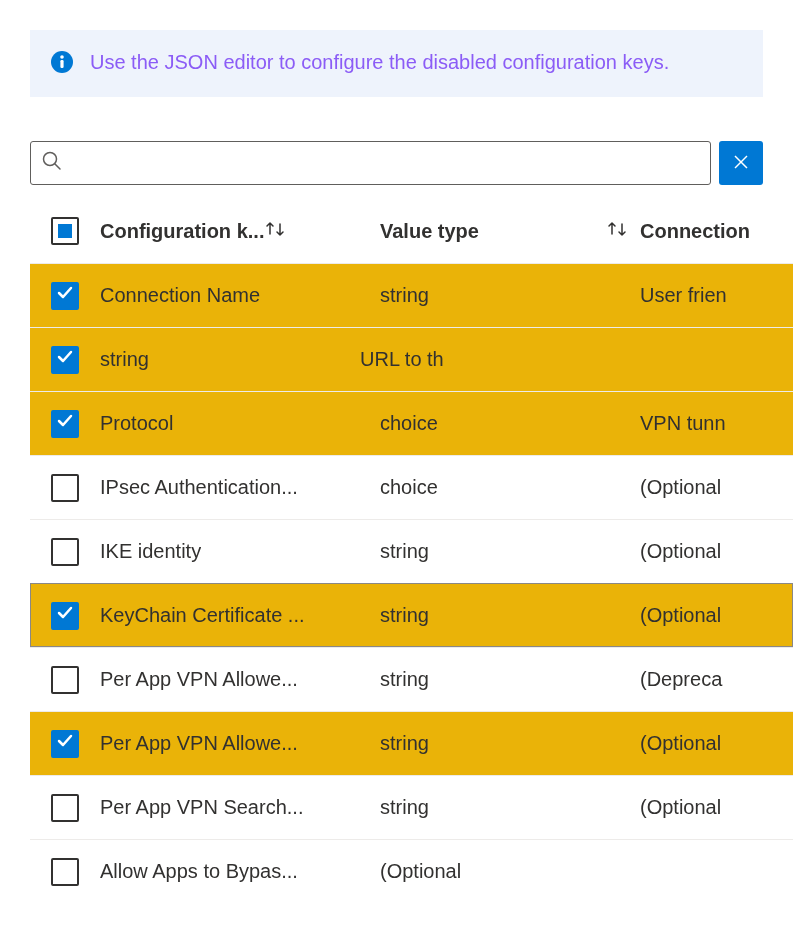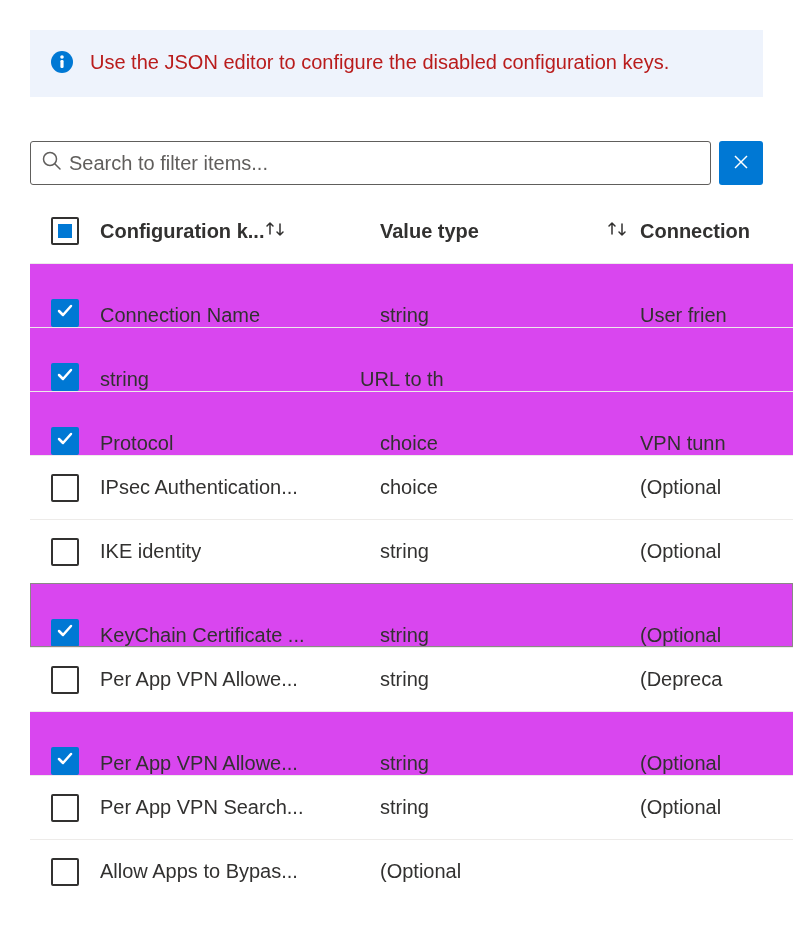--- a/index.html
+++ b/index.html
@@ -25,21 +25,21 @@
       margin-bottom: 44px;
       margin-right: 30px;
     }
     .info-icon {
       flex-shrink: 0;
       margin-top: 2px;
     }
     .info-text {
       font-size: 20px;
       line-height: 1.4;
-      color: #b91c1c;
+      color: #8b5cf6;
     }
     .search-row {
       display: flex;
       gap: 8px;
       margin-bottom: 20px;
     }
     .search-input-wrap {
       flex: 1;
       position: relative;
       border: 1px solid #605e5c;
@@ -133,22 +133,21 @@
       background: #0078d4;
     }
     .table-row {
       display: flex;
       align-items: center;
       height: 64px;
       border-top: 1px solid #edebe9;
       font-size: 20px;
     }
     .table-row.selected {
-      background: #d946ef;
-      align-items: flex-end;
+      background: #eab308;
     }
     .table-row.highlight {
       outline: 1px solid #8a8886;
       outline-offset: -1px;
     }
     .row-checkbox {
       width: 28px;
       height: 28px;
       border: 2px solid #323130;
       border-radius: 2px;
@@ -182,21 +181,20 @@
 </div>
 
 <div class="search-row">
   <div class="search-input-wrap">
     <span class="search-icon">
       <svg width="22" height="22" viewBox="0 0 22 22">
         <circle cx="9" cy="9" r="6.5" fill="none" stroke="#605e5c" stroke-width="1.5"></circle>
         <line x1="14" y1="14" x2="19" y2="19" stroke="#605e5c" stroke-width="1.5" stroke-linecap="round"></line>
       </svg>
     </span>
-    <input type="text" class="search-input" placeholder="Search to filter items..." style="">
   </div>
   <button class="clear-button">
     <span>
       <svg width="16" height="16" viewBox="0 0 16 16">
         <line x1="2" y1="2" x2="14" y2="14" stroke="#ffffff" stroke-width="1.5"></line>
         <line x1="14" y1="2" x2="2" y2="14" stroke="#ffffff" stroke-width="1.5"></line>
       </svg>
     </span>
   </button>
 </div>

